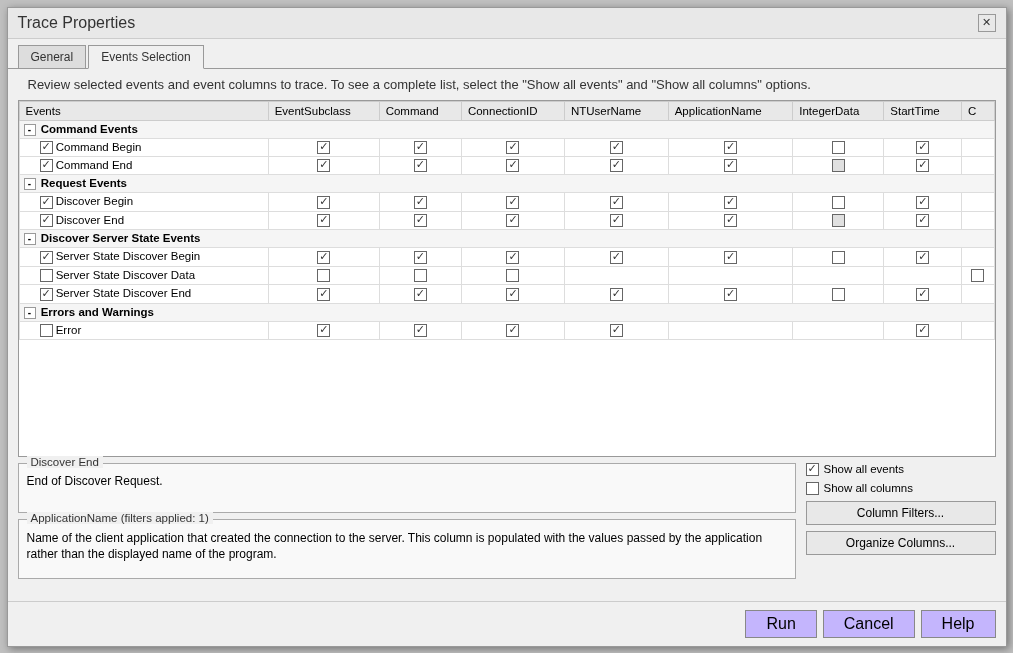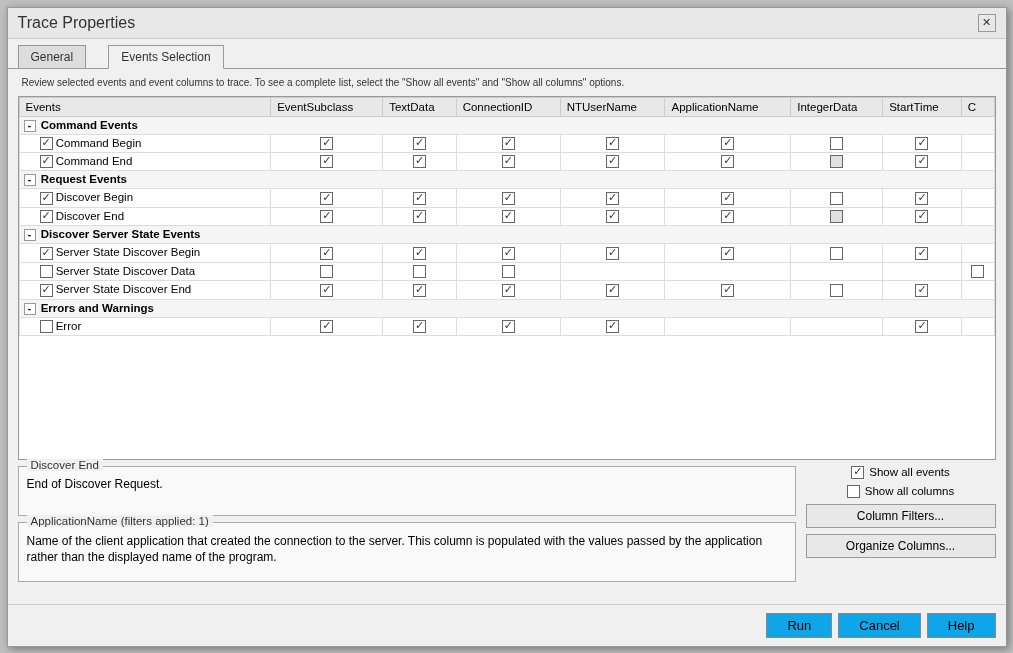--- a/index.html
+++ b/index.html
@@ -46,41 +46,40 @@
       justify-content: center;
       font-size: 11px;
       color: #333;
     }
     .tabs {
       display: flex;
       padding: 6px 10px 0;
       background: #f0f0f0;
       border-bottom: 1px solid #999;
       flex-shrink: 0;
-      gap: 20px;
     }
     .tab {
       padding: 4px 12px;
       border: 1px solid #999;
       border-bottom: none;
       background: #ddd;
       cursor: pointer;
       margin-right: 2px;
       font-size: 12px;
       color: #333;
     }
     .tab.active {
       background: #f0f0f0;
       border-bottom: 1px solid #f0f0f0;
       margin-bottom: -1px;
       z-index: 1;
     }
     .description {
-      padding: 8px 14px;
-      font-size: 10px;
+      padding: 8px 20px;
+      font-size: 13px;
       color: #333;
       flex-shrink: 0;
     }
     .content {
       flex: 1;
       display: flex;
       flex-direction: column;
       padding: 0 10px 22px;
       overflow: hidden;
     }
@@ -181,21 +180,20 @@
       padding: 0 4px;
       font-size: 11.5px;
       color: #333;
     }
     .bottom-right {
       width: 190px;
       display: flex;
       flex-direction: column;
       gap: 6px;
       padding-top: 0;
-      align-items: center;
     }
     .checkbox-row {
       display: flex;
       align-items: center;
       gap: 5px;
       font-size: 11.5px;
     }
     .action-btn {
       background: #e8e8e8;
       border: 1px solid #999;
@@ -208,25 +206,25 @@
     .footer {
       display: flex;
       justify-content: flex-end;
       gap: 6px;
       padding: 8px 10px;
       border-top: 1px solid #ccc;
       background: #f0f0f0;
       flex-shrink: 0;
     }
     .footer-btn {
-      background: #0ea5e9;
+      background: #c4b5fd;
       border: 1px solid #888;
       padding: 4px 20px;
       cursor: pointer;
-      font-size: 13px;
+      font-size: 16px;
       min-width: 60px;
     }
     .check-cell {
       text-align: center;
     }
   </style>
 </head>
 <body>
 
 <div class="dialog">
@@ -244,21 +242,21 @@
   <div class="description">Review selected events and event columns to trace. To see a complete list, select the "Show all events" and "Show all columns" options.</div>
 
   <div class="content">
 
     <div class="table-container">
       <table>
         <thead>
           <tr>
             <th style="min-width:200px;">Events</th>
             <th>EventSubclass</th>
-            <th>TextData</th>
+            <th>Command</th>
             <th>ConnectionID</th>
             <th>NTUserName</th>
             <th>ApplicationName</th>
             <th>IntegerData</th>
             <th>StartTime</th>
             <th>C</th>
           </tr>
         </thead>
         <tbody id="table-body">
 

